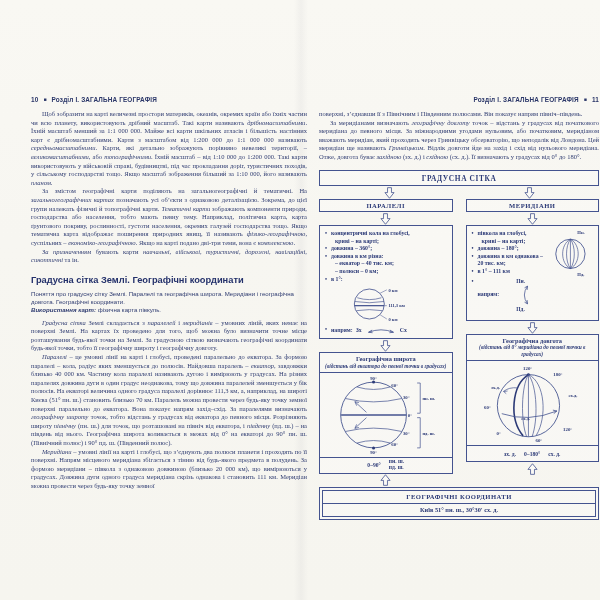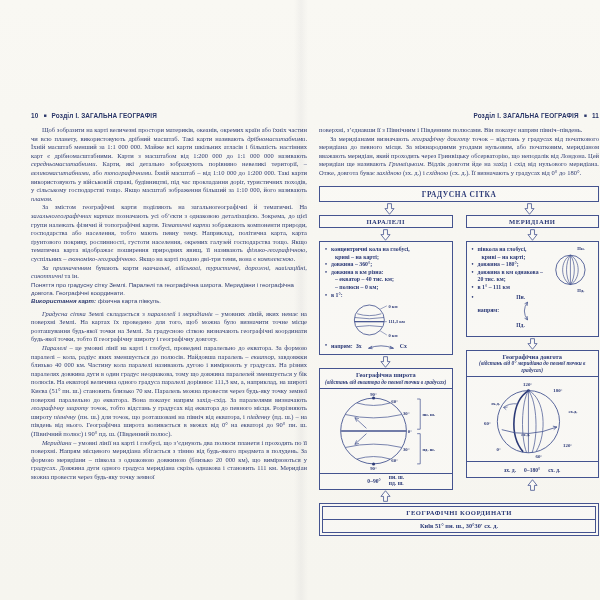--- a/index.html
+++ b/index.html
@@ -8,21 +8,21 @@
     position:relative;width:600px;height:600px;
     background:
       linear-gradient(180deg, #f9f8f3 0%, #f7f6f1 40%, #f6f5ef 100%);
     font-family:"Liberation Serif", serif;
     color:#2e3b70;
   }
   .gutter{
     position:absolute;left:294px;top:0;width:14px;height:600px;
     background:linear-gradient(90deg, rgba(0,0,0,0) 0%, rgba(90,90,110,0.05) 50%, rgba(0,0,0,0) 100%);
   }
-  .page{position:absolute;top:112px;padding-left:12px;}
+  .page{position:absolute;top:96px;padding-left:12px;}
   .page-left{left:19px;width:276px;}
   .page-right{left:307px;width:280px;}
   .runhead{
     display:flex;align-items:center;gap:5px;
     font-family:"Liberation Sans", sans-serif;
     font-size:6.4px;font-weight:bold;color:#2a3668;
     margin-bottom:7px;letter-spacing:.15px;
   }
   .runhead.right{justify-content:flex-end;}
   .runhead .sq{font-size:5px;line-height:1;}
@@ -96,20 +96,21 @@
   <div class="page page-left">
     <div class="runhead">
       <span>10</span>
       <span class="sq">■</span>
       <span>Розділ І. ЗАГАЛЬНА ГЕОГРАФІЯ</span>
     </div>
     <div class="body">
       <p>Щоб зобразити на карті величезні простори материків, океанів, окремих країн або їхніх частин чи всю планету, використовують дрібний масштаб. Такі карти називають <em>дрібномасштабними</em>. Їхній масштаб менший за 1:1 000 000. Майже всі карти шкільних атласів і більшість настінних карт є дрібномасштабними. Карти з масштабом від 1:200 000 до 1:1 000 000 називають <em>середньомасштабними</em>. Карти, які детально зображують порівняно невеликі території, – <em>великомасштабними</em>, або <em>топографічними</em>. Їхній масштаб – від 1:10 000 до 1:200 000. Такі карти використовують у військовій справі, будівництві, під час прокладання доріг, туристичних походів, у сільському господарстві тощо. Якщо масштаб зображення більший за 1:10 000, його називають <em>планом</em>.</p>
       <p>За змістом географічні карти поділяють на загальногеографічні й тематичні. На <em>загальногеографічних картах</em> позначають усі об’єкти з однаковою деталізацією. Зокрема, до цієї групи належать фізичні й топографічні карти. <em>Тематичні карти</em> зображають компоненти природи, господарства або населення, тобто мають певну тему. Наприклад, політична карта, карта ґрунтового покриву, рослинності, густоти населення, окремих галузей господарства тощо. Якщо тематична карта відображає поширення природних явищ, її називають <em>фізико-географічною</em>, суспільних – <em>економіко-географічною</em>. Якщо на карті подано дві-три теми, вона є <em>комплексною</em>.</p>
       <p><em>За призначенням</em> бувають карти <em>навчальні, військові, туристичні, дорожні, навігаційні, синоптичні</em> та ін.</p>
+      <div class="sec-heading">Градусна сітка Землі. Географічні координати</div>
       <div class="topics">
         <div>Поняття про градусну сітку Землі. Паралелі та географічна широта. Меридіани і географічна довгота. Географічні координати.</div>
         <div class="t2"><em>Використання карт:</em> фізична карта півкуль.</div>
       </div>
       <p><em>Градусна сітка</em> Землі складається з <em>паралелей</em> і <em>меридіанів</em> – умовних ліній, яких немає на поверхні Землі. На картах їх проведено для того, щоб можна було визначити точне місце розташування будь-якої точки на Землі. За градусною сіткою визначають географічні координати будь-якої точки, тобто її географічну широту і географічну довготу.</p>
       <p><em>Паралелі</em> – це умовні лінії на карті і глобусі, проведені паралельно до екватора. За формою паралелі – кола, радіус яких зменшується до полюсів. Найдовша паралель – <em>екватор</em>, завдовжки близько 40 000 км. Частину кола паралелі називають дугою і вимірюють у градусах. На різних паралелях довжина дуги в один градус неоднакова, тому що довжина паралелей зменшується у бік полюсів. На екваторі величина одного градуса паралелі дорівнює 111,3 км, а, наприклад, на широті Києва (51° пн. ш.) становить близько 70 км. Паралель можна провести через будь-яку точку земної поверхні паралельно до екватора. Вона показує напрям захід–схід. За паралелями визначають <em>географічну широту</em> точок, тобто відстань у градусах від екватора до певного місця. Розрізняють широту <em>північну</em> (пн. ш.) для точок, що розташовані на північ від екватора, і <em>південну</em> (пд. ш.) – на південь від нього. Географічна широта коливається в межах від 0° на екваторі до 90° пн. ш. (Північний полюс) і 90° пд. ш. (Південний полюс).</p>
       <p><em>Меридіани</em> – умовні лінії на карті і глобусі, що з’єднують два полюси планети і проходять по її поверхні. Напрям місцевого меридіана збігається з тінню від будь-якого предмета в полудень. За формою меридіани – півкола з однаковою довжиною (близько 20 000 км), що вимірюються у градусах. Довжина дуги одного градуса меридіана скрізь однакова і становить 111 км. Меридіан можна провести через будь-яку точку земної</p>
     </div>
   </div>
 

